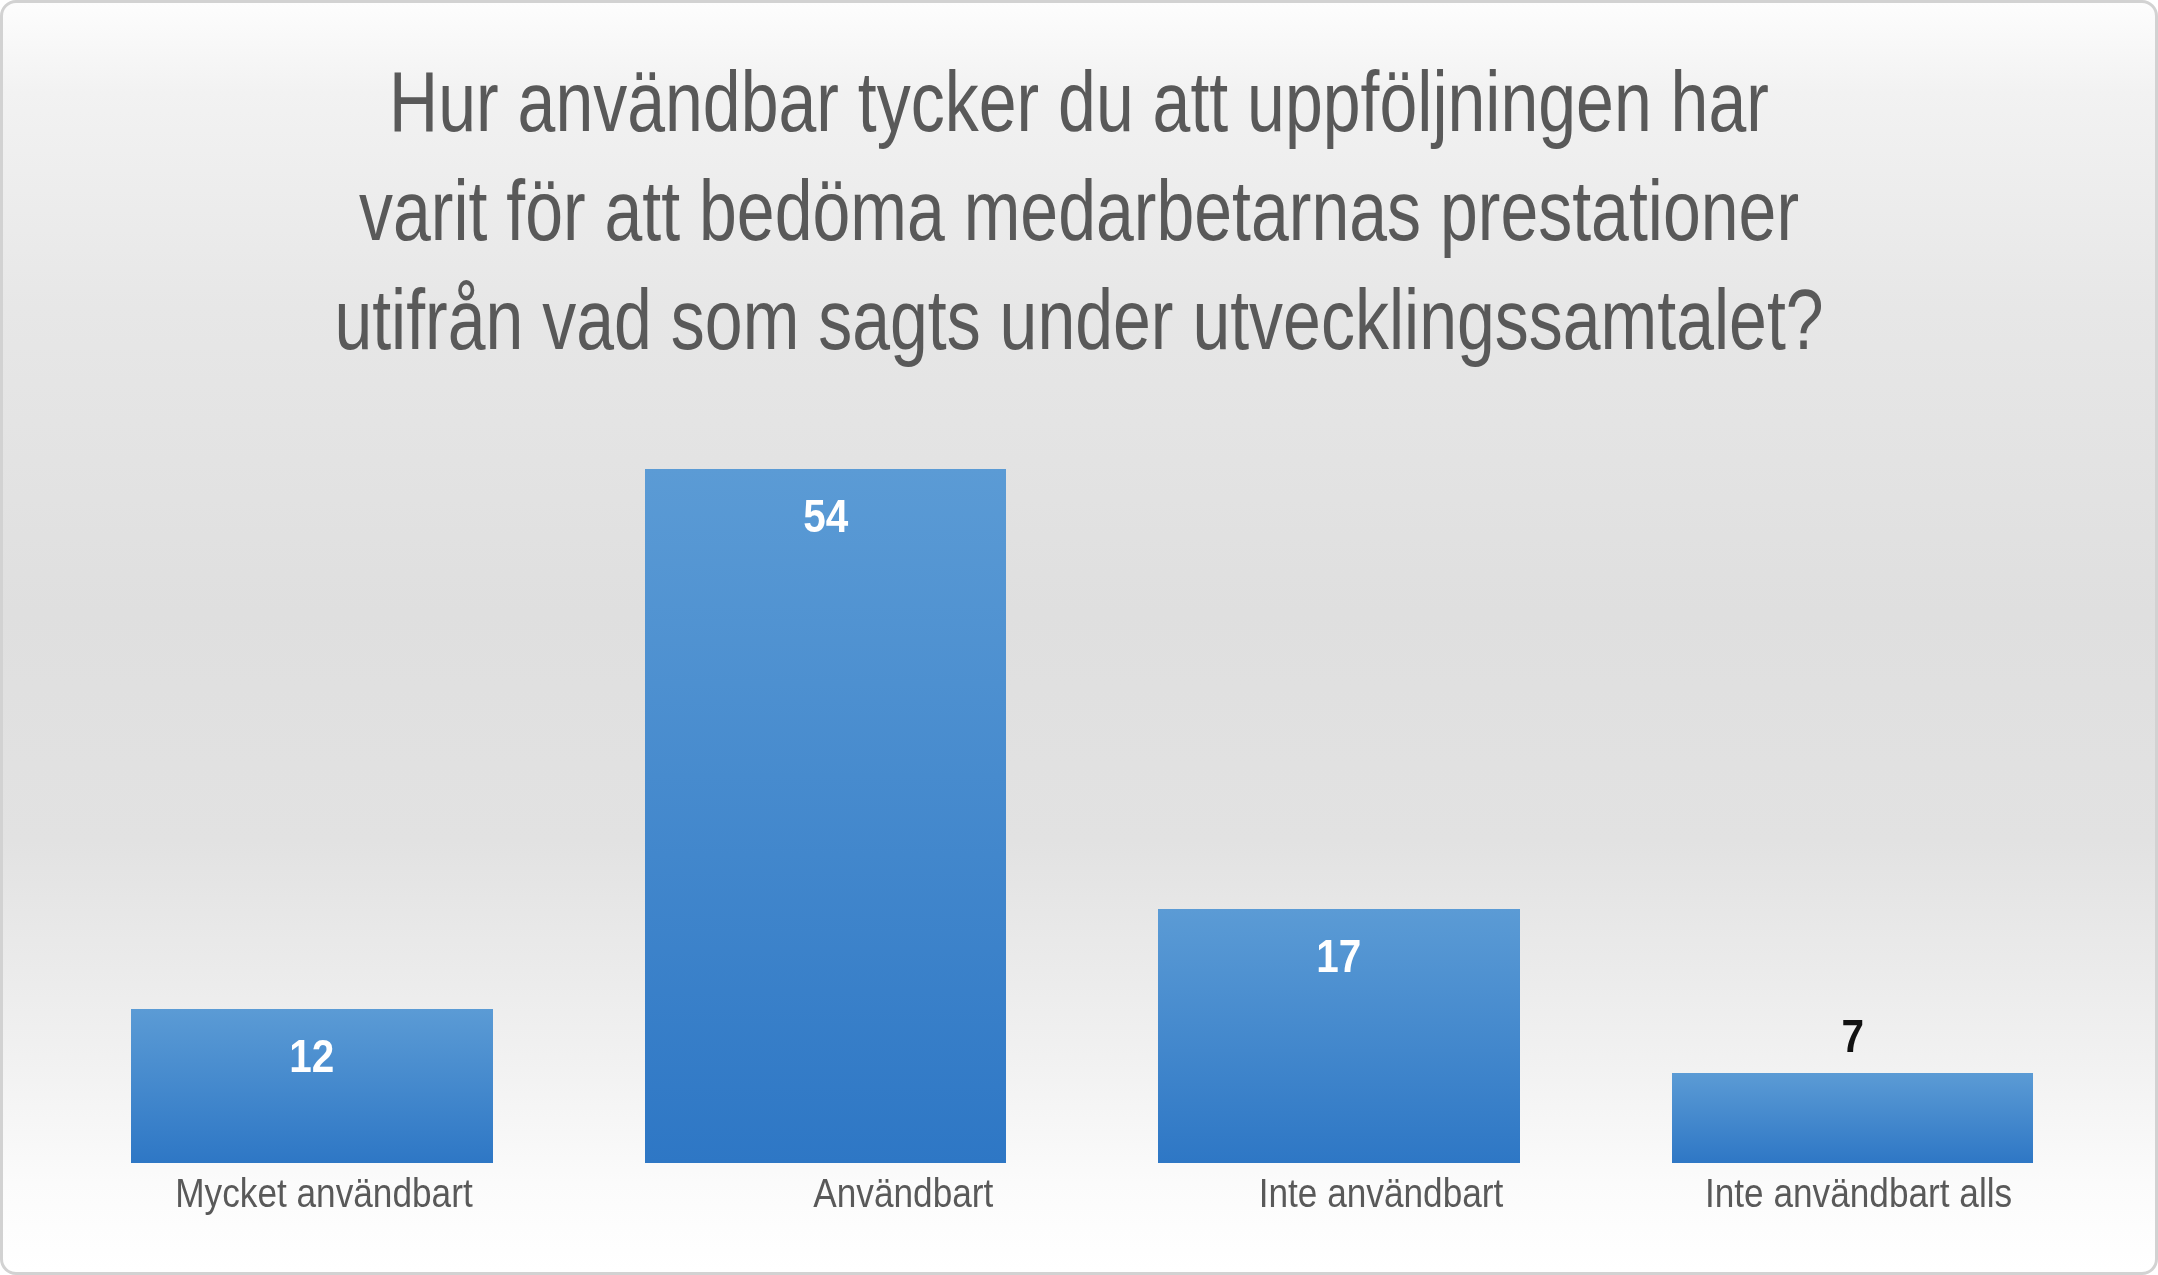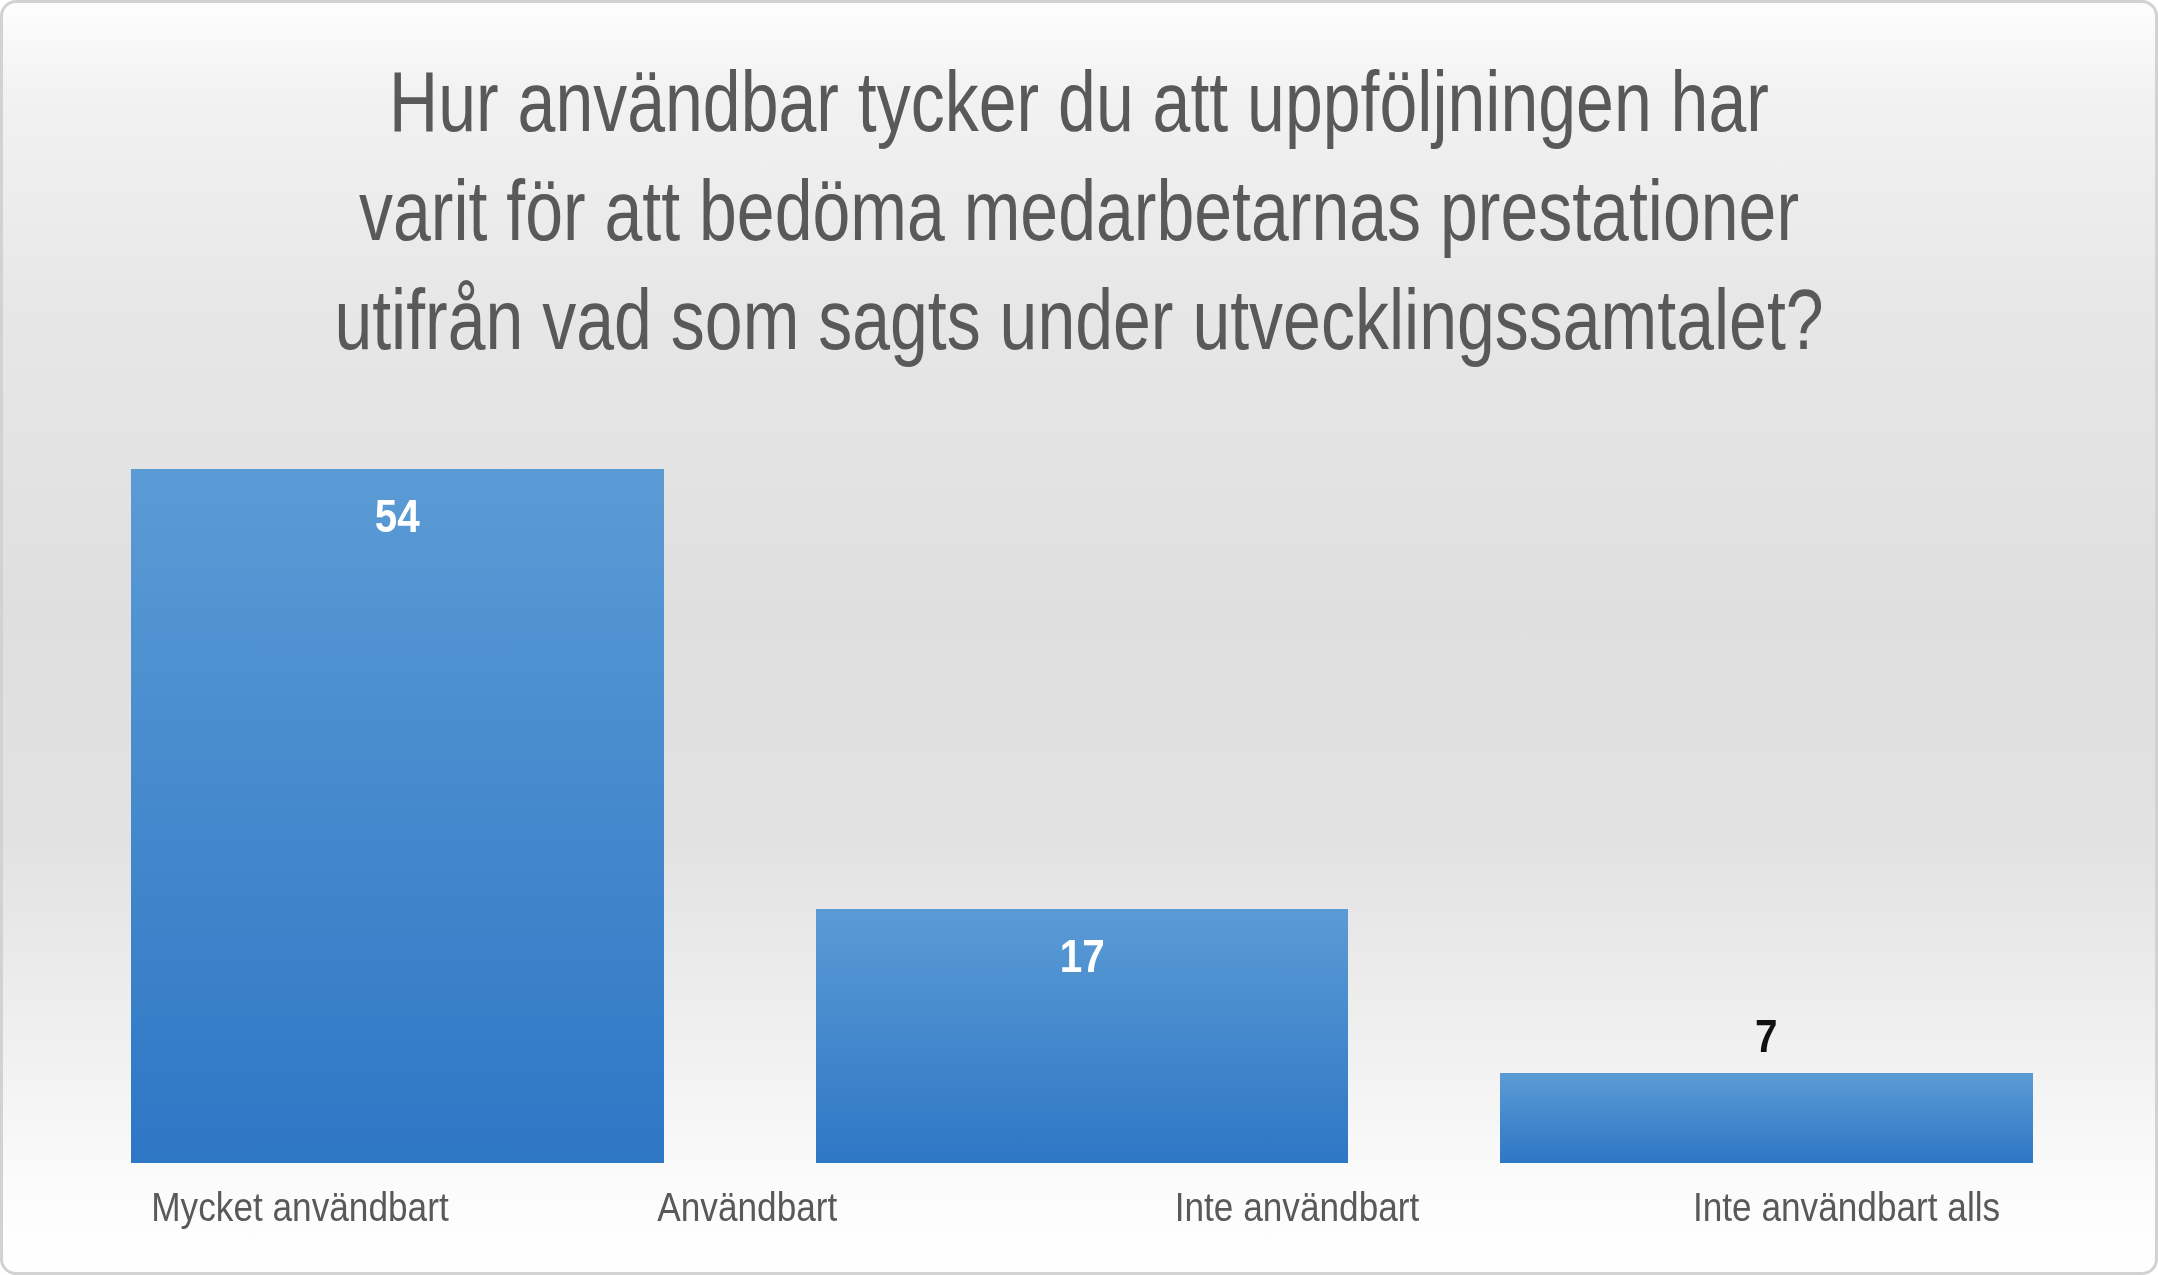--- a/index.html
+++ b/index.html
@@ -74,37 +74,42 @@
   }
   .label-above .value{
     top:auto;bottom:calc(100% + 10px);
     color:var(--val-out);
   }
   .cats{
     position:absolute;left:128px;right:122px;bottom:0;height:109px;
     display:flex;gap:152px;
   }
   .cat{
-    flex:1;text-align:left;padding-top:22px;
+    flex:1;text-align:right;padding-top:8px;
     color:var(--cat-color);font-size:40px;line-height:1.1;
   }
   .cat span{display:inline-block;transform:scaleX(0.88);white-space:nowrap;}
 </style>
 </head>
 <body>
 
 <div class="slide">
 
   <div class="title">
     <div class="tline">Hur användbar tycker du att uppföljningen har</div>
     <div class="tline">varit för att bedöma medarbetarnas prestationer</div>
     <div class="tline">utifrån vad som sagts under utvecklingssamtalet?</div>
   </div>
 
   <div class="plot">
+    <div class="col">
+      <div class="bar label-inside" style="height: 154px;">
+        <div class="value">12</div>
+      </div>
+    </div>
     <div class="col">
       <div class="bar label-inside" style="height: 694px;">
         <div class="value">54</div>
       </div>
     </div>
     <div class="col">
       <div class="bar label-inside" style="height: 254px;">
         <div class="value">17</div>
       </div>
     </div>

